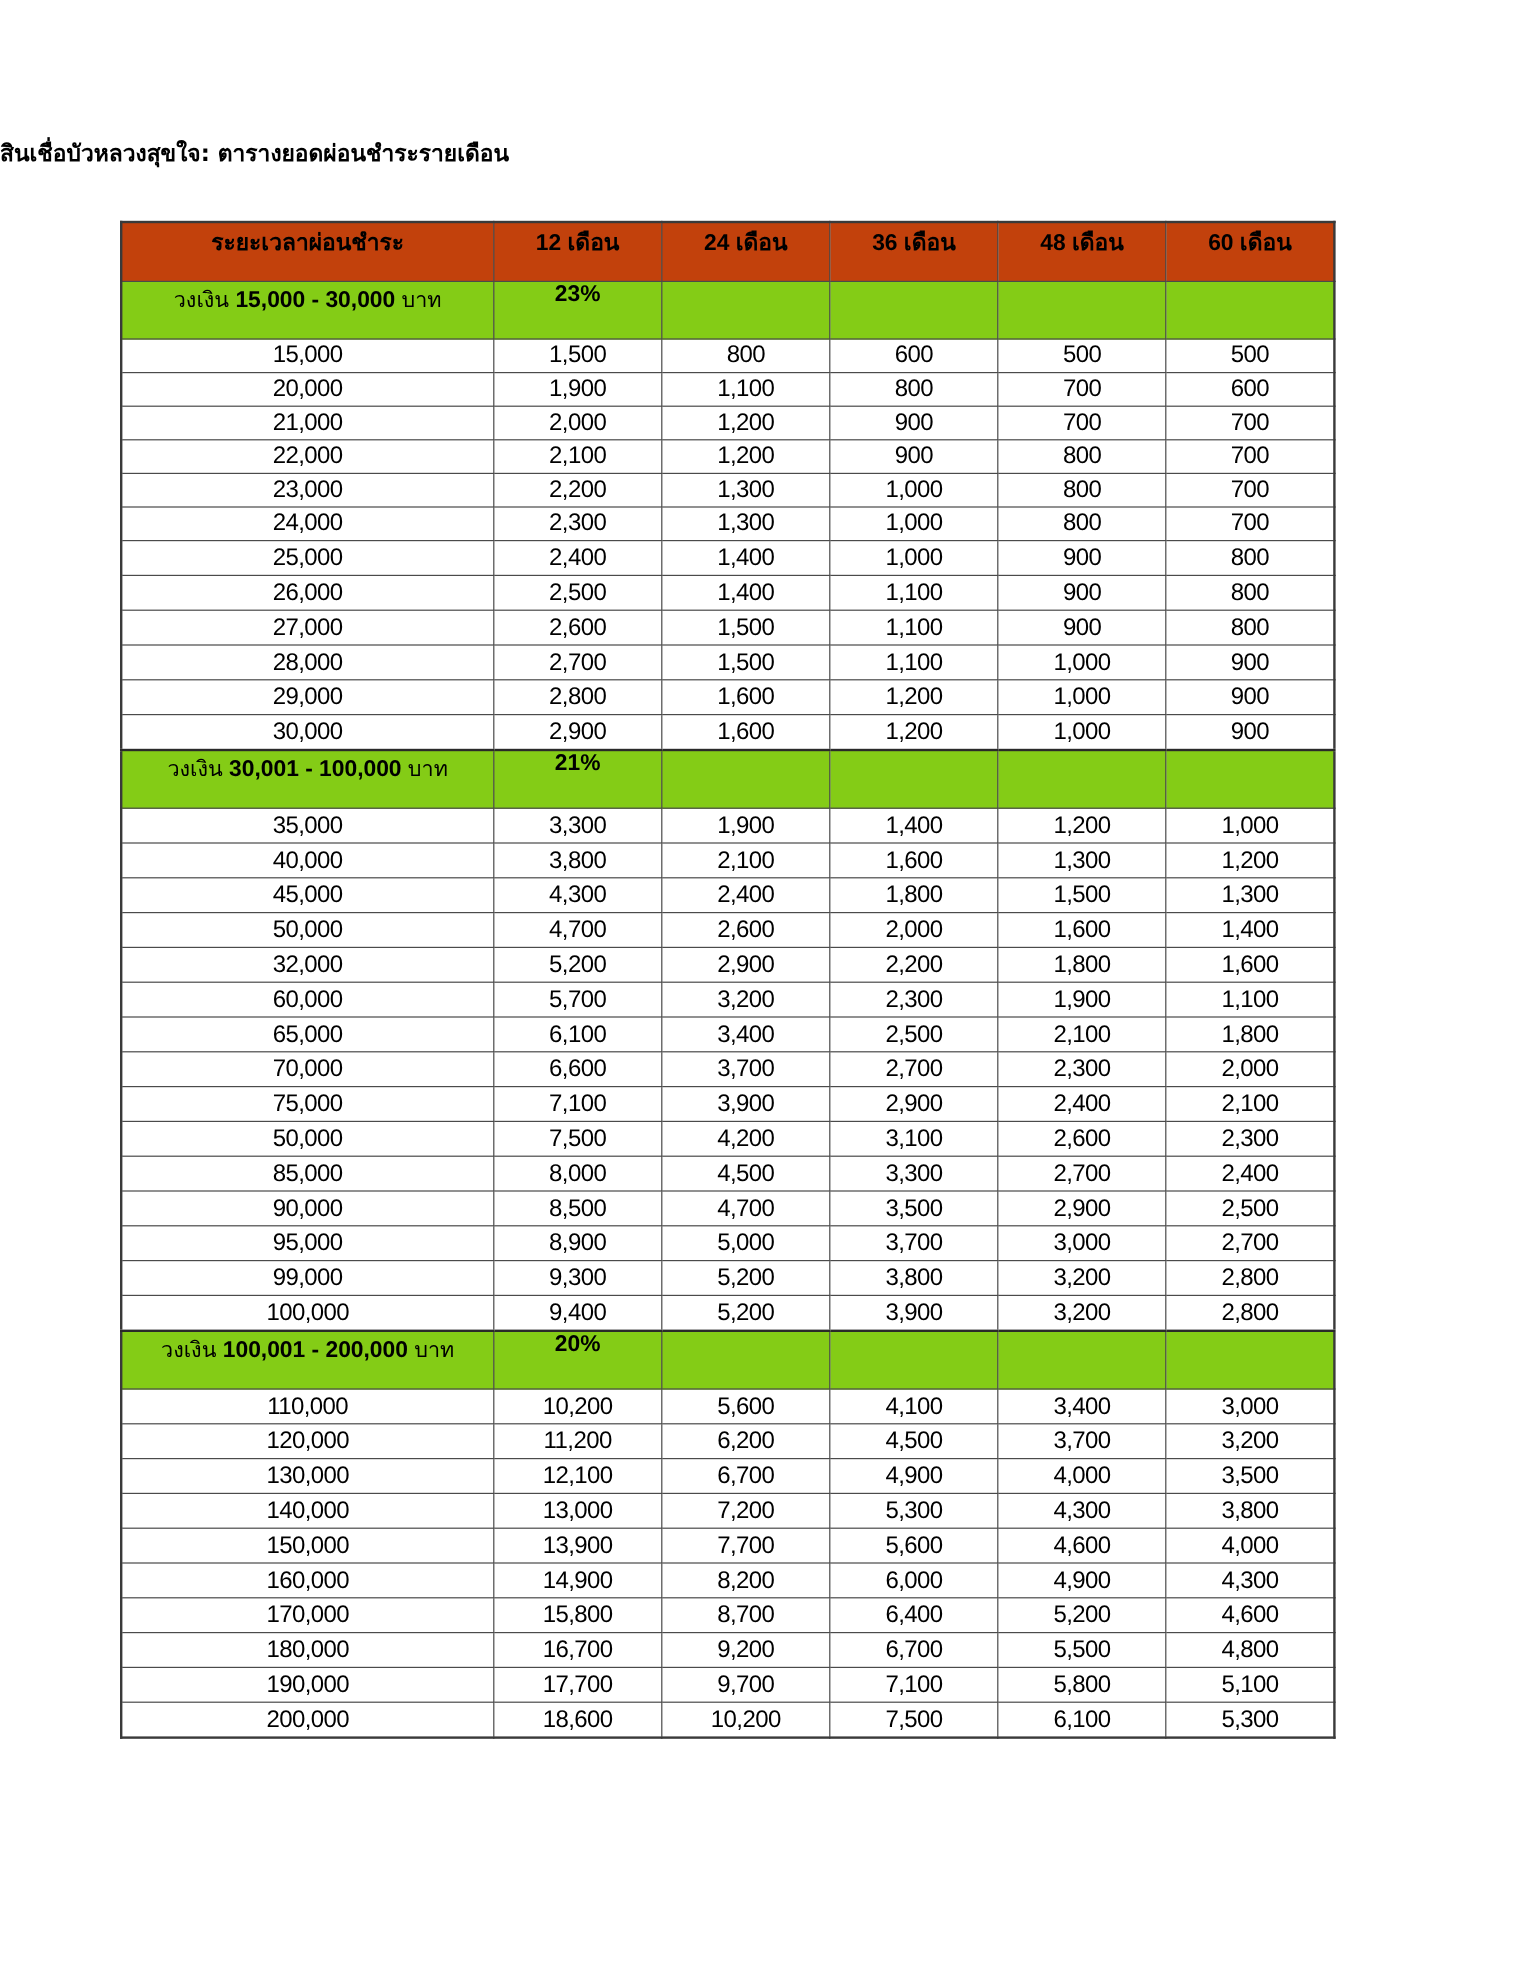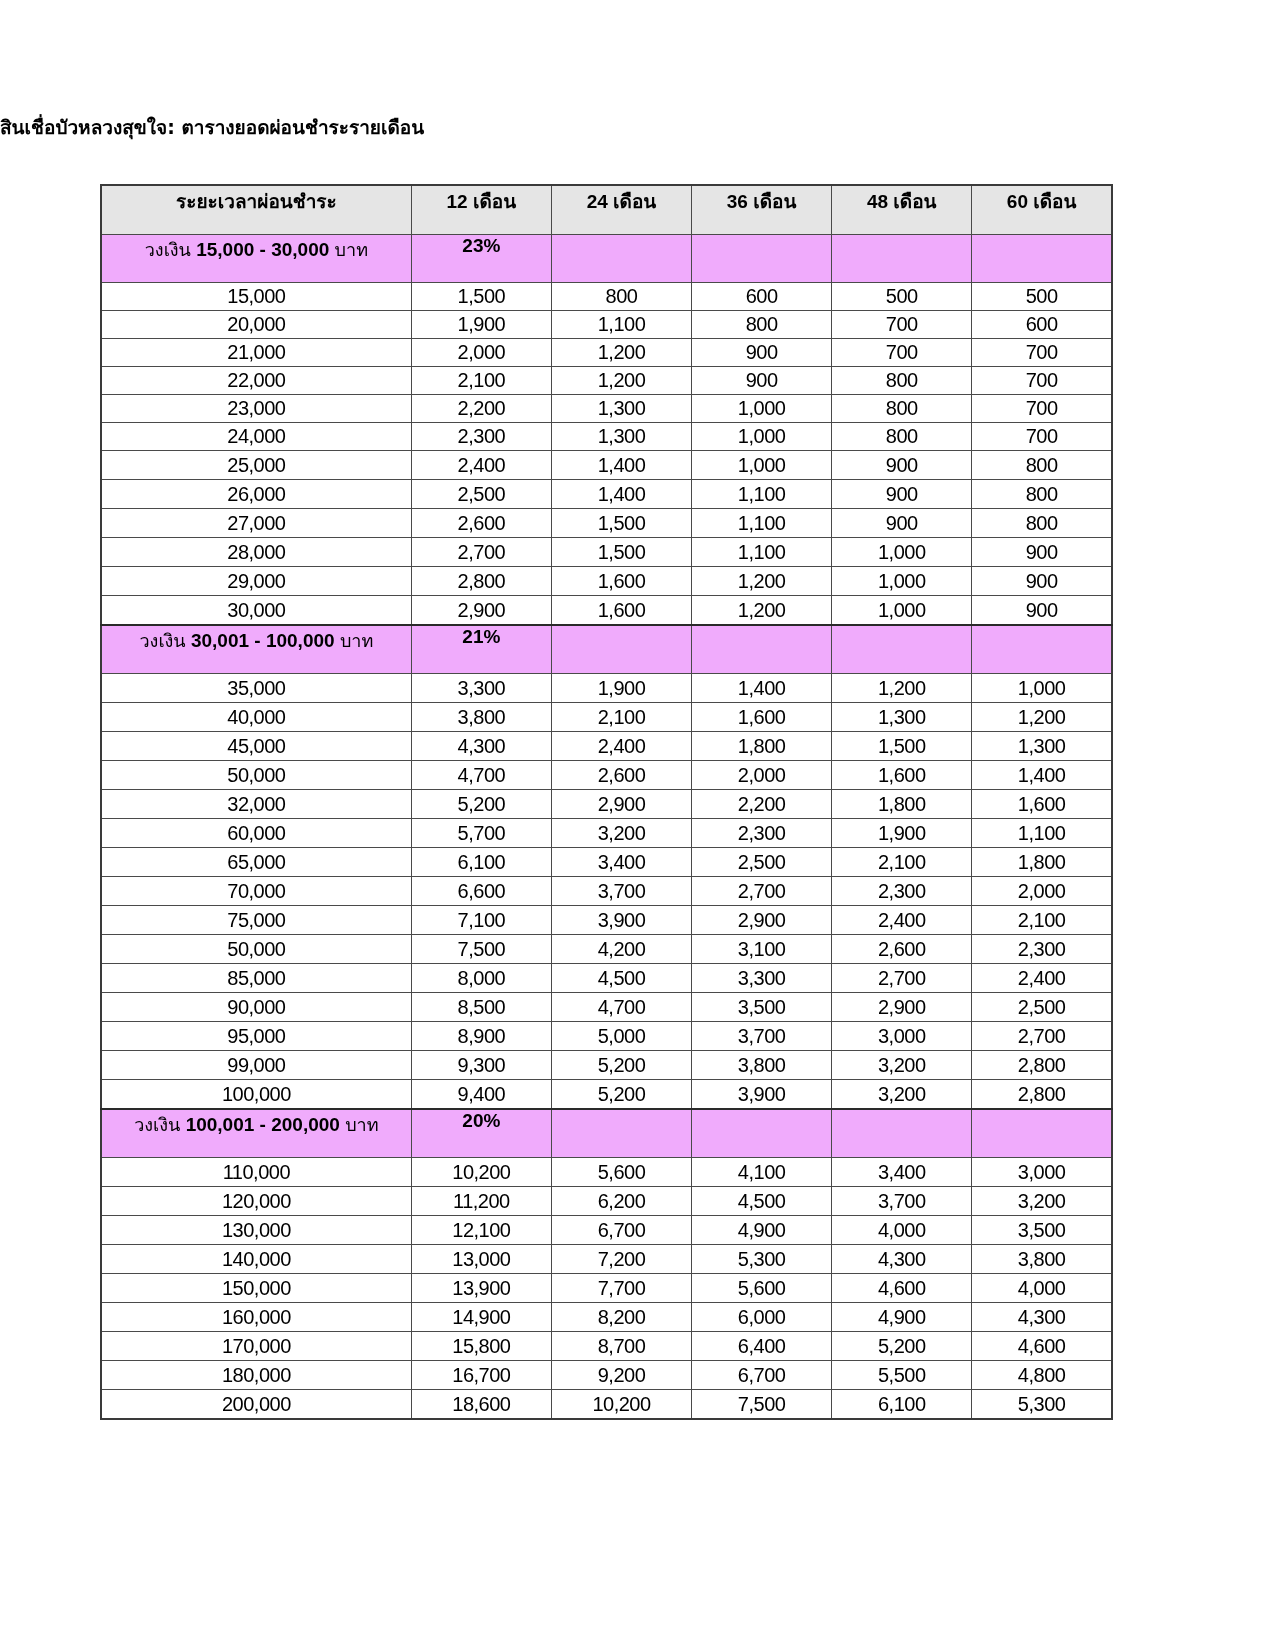--- a/index.html
+++ b/index.html
@@ -37,30 +37,30 @@
   table.schedule col.c0 { width: 310px; }
   table.schedule col.c1 { width: 140px; }
   table.schedule col.cn { width: 140px; }
   table.schedule td, table.schedule th {
     border: 1px solid #4a4a4a;
     padding: 0;
     text-align: center;
     font-family: "Liberation Sans Narrow", "Liberation Sans", sans-serif;
   }
   .hdr-row th {
-    background: #e5e5e5;
+    background: #c2410c;
     height: 48px;
     vertical-align: top;
     padding-top: 4px;
     font-weight: bold;
     font-size: 19px;
     font-family: "DejaVu Sans", sans-serif;
   }
   .band-row td {
-    background: #f0abfc;
+    background: #84cc16;
     height: 47px;
     vertical-align: top;
     padding-top: 2px;
     font-size: 19px;
     font-family: "DejaVu Sans", sans-serif;
   }
   .band-row.first td { height: 47px; }
   .band-row.grouped td { border-top: 2px solid #2a2a2a; }
   .band-label .prefix, .band-label .suffix {
     font-weight: normal;
@@ -405,20 +405,28 @@
       </tr>
       <tr class="data-row tall">
         <td>180,000</td>
         <td>16,700</td>
         <td>9,200</td>
         <td>6,700</td>
         <td>5,500</td>
         <td>4,800</td>
       </tr>
       <tr class="data-row tall">
+        <td>190,000</td>
+        <td>17,700</td>
+        <td>9,700</td>
+        <td>7,100</td>
+        <td>5,800</td>
+        <td>5,100</td>
+      </tr>
+      <tr class="data-row tall">
         <td>200,000</td>
         <td>18,600</td>
         <td>10,200</td>
         <td>7,500</td>
         <td>6,100</td>
         <td>5,300</td>
       </tr>
     </tbody>
 </table>
 

